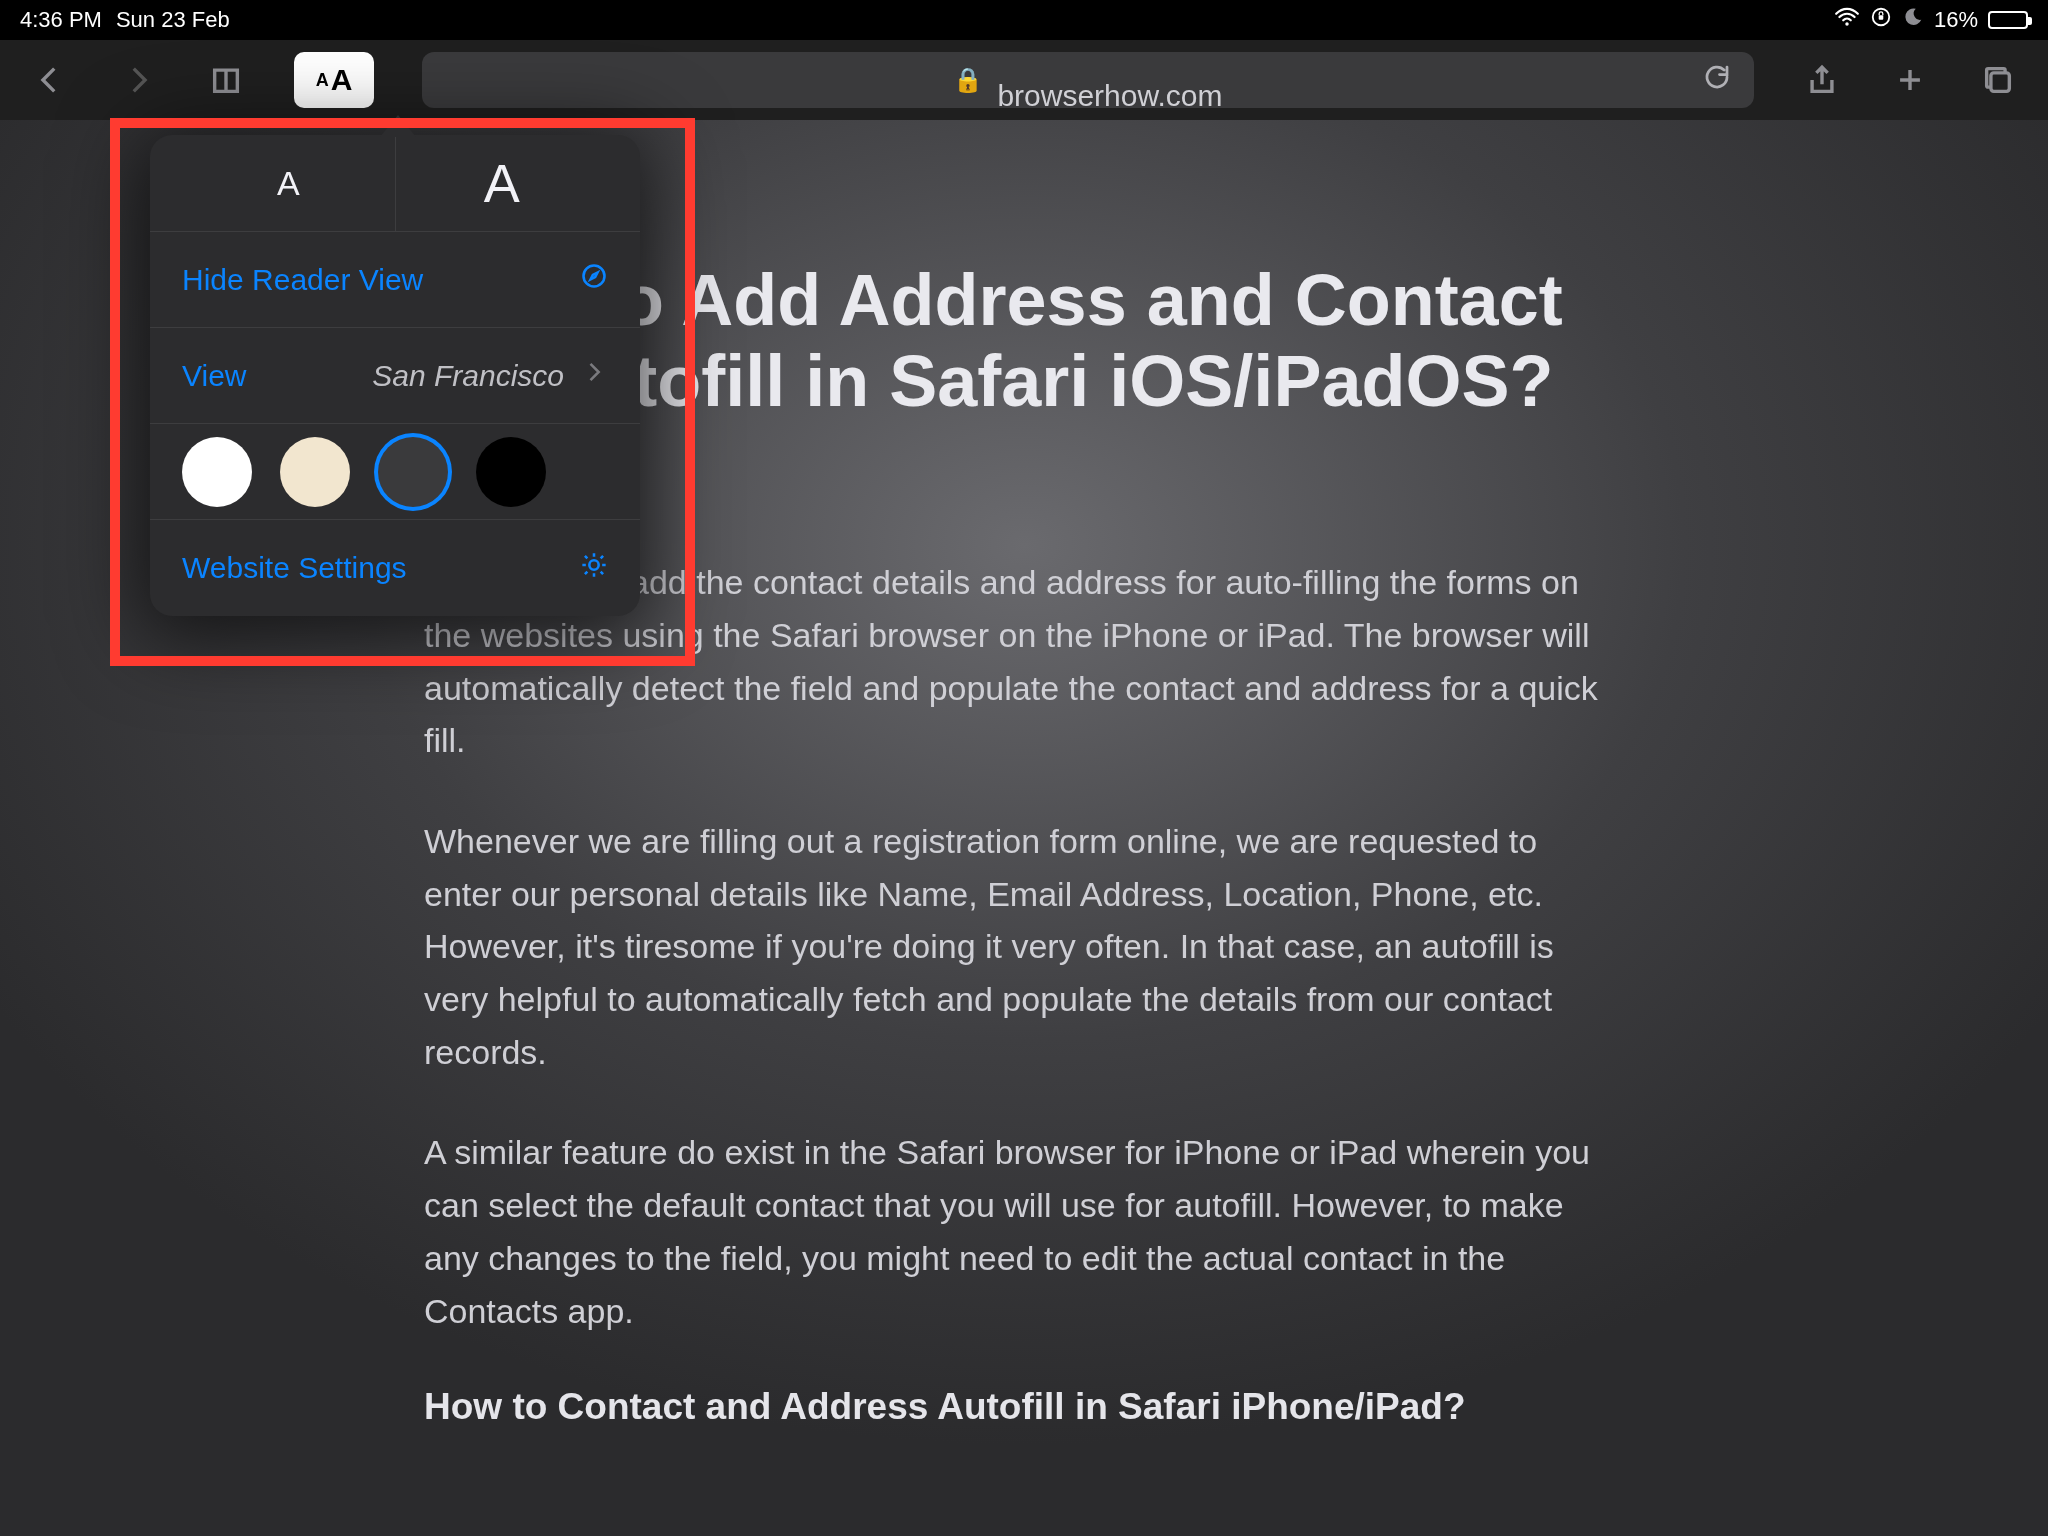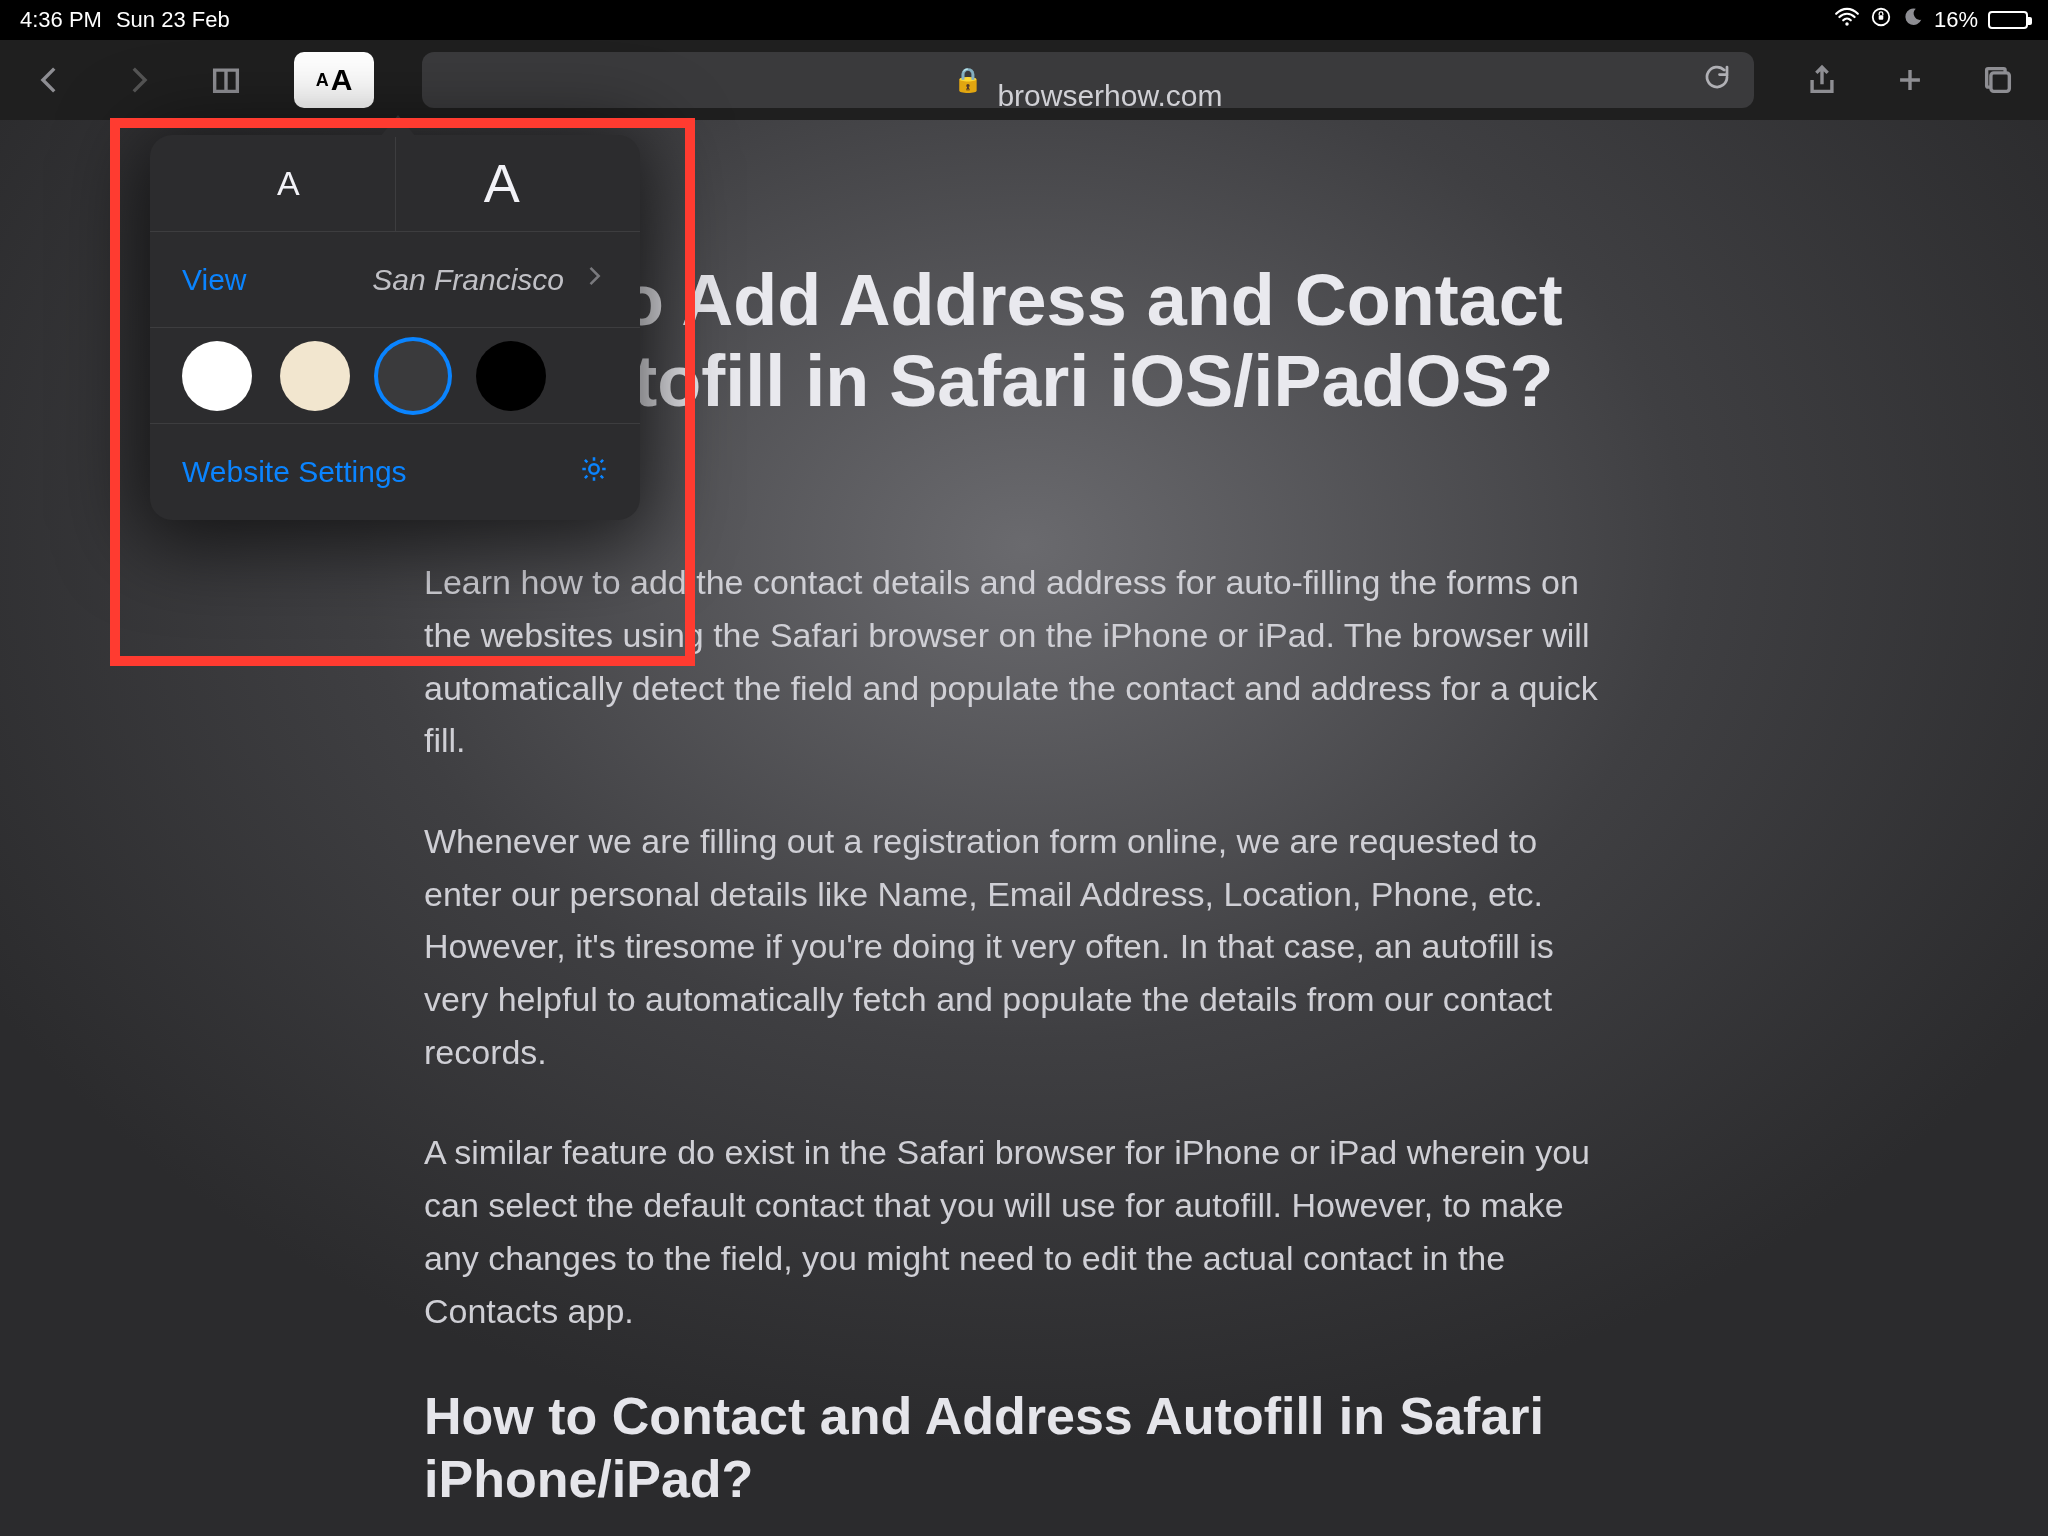--- a/index.html
+++ b/index.html
@@ -92,21 +92,21 @@
     margin-bottom: 36px;
   }
   .reader .date { font-size: 34px; color:#c2c2c8; margin-bottom: 60px; display:block;}
   .reader p {
     font-size: 34px;
     line-height: 1.55;
     color: #cfcfd5;
     margin-bottom: 48px;
   }
   .reader h2 {
-    font-size: 52px;
+    font-size: 37px;
     font-weight: 800;
     color:#e5e5ea;
     line-height:1.2;
     margin-top: 20px;
   }
 
   
   .popover-caret {
     position: absolute;
     top: 115px; left: 380px;
@@ -258,20 +258,30 @@
 </div>
 
 <div class="popover-caret"></div>
 <div class="popover">
 
   <div class="row size-row">
     <div class="size-btn small">A</div>
     <div class="size-btn big">A</div>
   </div>
 
+  <div class="row">
+    <span class="link-blue">Hide Reader View</span>
+    <span class="spacer"></span>
+    <span class="trailing-icon">
+      <svg viewBox="0 0 24 24">
+          <circle cx="12" cy="12" r="9"></circle>
+          <path d="M9 15 L11 11 L15 9 L13 13 Z"></path>
+        </svg>
+    </span>
+  </div>
 
   <div class="row">
     <span class="link-blue">View</span>
     <span class="spacer"></span>
     <span class="font-val">San Francisco</span>
     <span class="chev">
       <svg viewBox="0 0 24 24">
           <polyline points="9 5 16 12 9 19"></polyline>
         </svg>
     </span>

